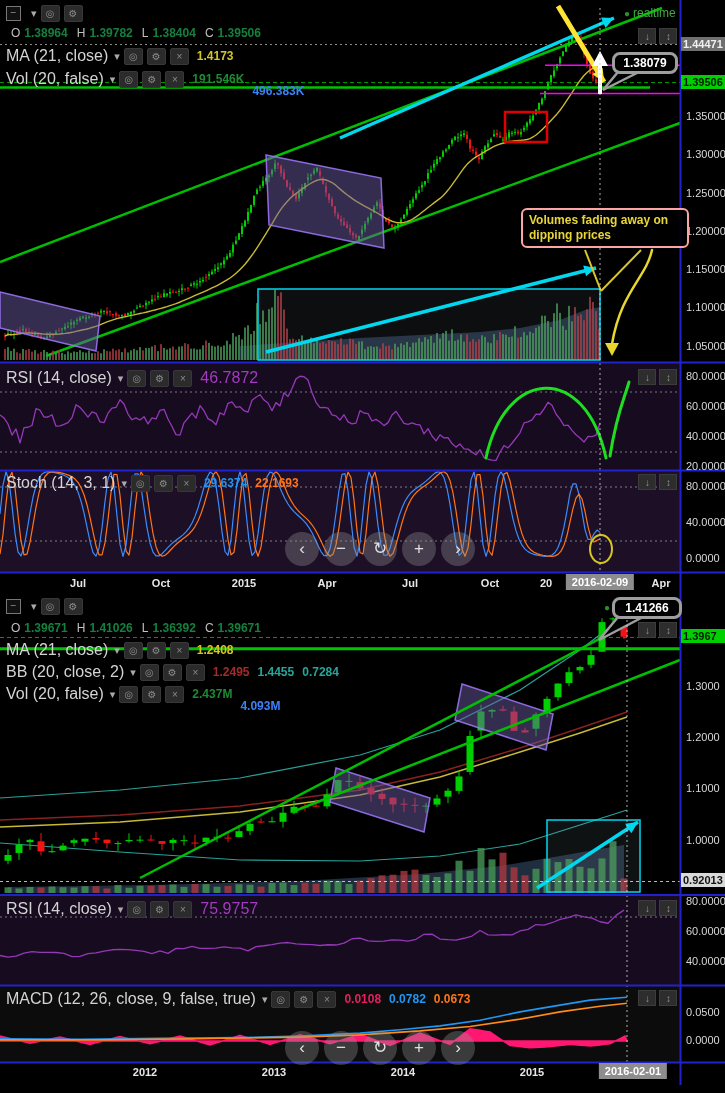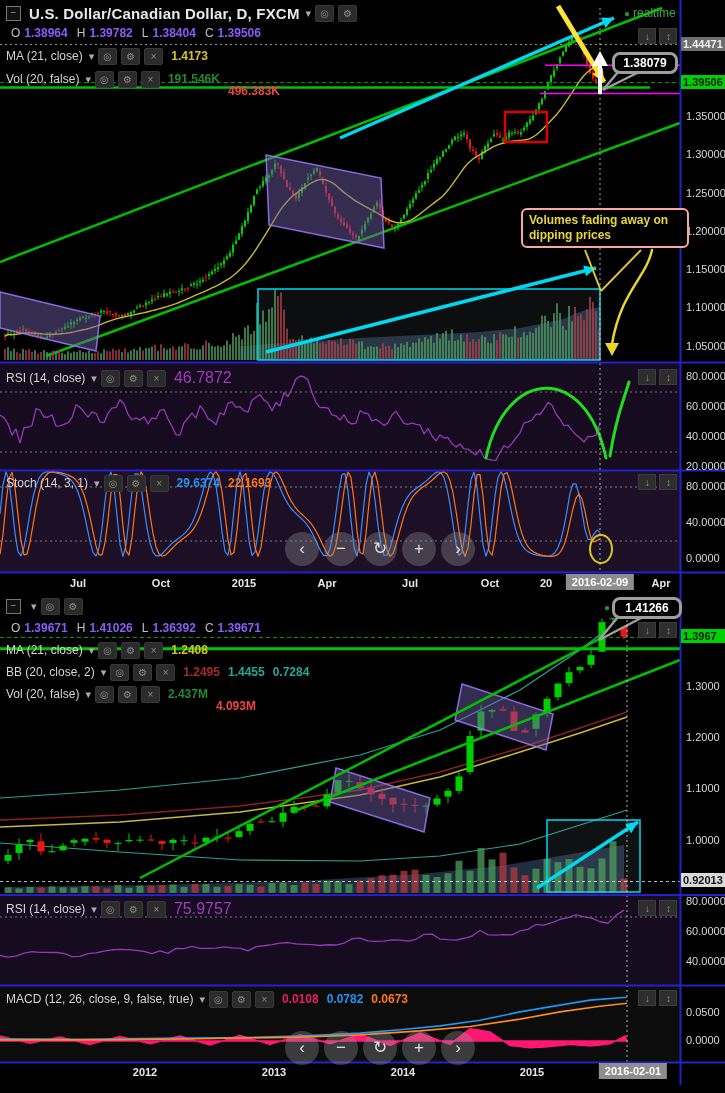--- a/index.html
+++ b/index.html
@@ -7,26 +7,26 @@
         font-family:"Liberation Sans","DejaVu Sans",sans-serif;}
   #cv{position:absolute;left:0;top:0;z-index:1;}
   .hdr{position:absolute;left:6px;z-index:4;white-space:nowrap;}
   .hdr-row{display:flex;align-items:center;height:20px;gap:4px;}
   .ttl{color:#e8e8e8;font-size:15px;font-weight:bold;letter-spacing:.2px;}
   .caret{color:#aaa;font-size:11px;margin-left:2px;}
   .collapse{display:inline-flex;align-items:center;justify-content:center;width:13px;height:13px;
             border:1px solid #777;color:#999;font-size:10px;line-height:10px;margin-right:4px;background:#111;}
   .ibtn{display:inline-flex;align-items:center;justify-content:center;width:17px;height:15px;
         background:#2b2b2b;color:#8a8a8a;font-size:10px;border:1px solid #383838;border-radius:2px;cursor:pointer;}
-  .lab{color:#d4d4d4;font-size:12px;}
+  .lab{color:#d4d4d4;font-size:16px;}
   .olab{color:#c0c0c0;font-size:12px;margin-left:5px;}
-  .oval{color:#8b5cf6;font-size:12px;font-weight:bold;}
+  .oval{color:#15803d;font-size:12px;font-weight:bold;}
   .v-yellow{color:#d6c520;font-size:12px;font-weight:bold;margin-left:4px;}
   .v-dgreen{color:#1f8a33;font-size:12px;font-weight:bold;margin-left:4px;}
-  .v-blue{color:#ef4444;font-size:12px;font-weight:bold;margin-left:4px;margin-top:24px;}
+  .v-blue{color:#3b82f6;font-size:12px;font-weight:bold;margin-left:4px;margin-top:24px;}
   .v-red{color:#a52a2a;font-size:12px;font-weight:bold;margin-left:4px;}
   .v-teal{color:#26a69a;font-size:12px;font-weight:bold;margin-left:4px;}
   .v-purple{color:#a23bbf;font-size:16px;font-weight:normal;margin-left:4px;}
   .v-pink{color:#e91e63;font-size:12px;font-weight:bold;margin-left:4px;}
   .v-orange{color:#ff7518;font-size:12px;font-weight:bold;margin-left:4px;}
   .v-bblue{color:#2196f3;font-size:12px;font-weight:bold;margin-left:4px;}
   .realtime{position:absolute;z-index:3;color:#3faa3f;font-size:12px;}
   .realtime .dot{color:#2e8b2e;font-size:10px;margin-right:3px;}
   .tick{position:absolute;left:686px;color:#d8d8d8;font-size:11px;z-index:3;}
   .tag{position:absolute;left:681px;width:44px;font-size:11px;font-weight:bold;text-align:left;
@@ -886,21 +886,20 @@
       <line x1="0" y1="572.5" x2="725" y2="572.5" stroke="#2222cc" stroke-width="2"></line>
       <line x1="0" y1="895" x2="725" y2="895" stroke="#2222cc" stroke-width="2"></line>
       <line x1="0" y1="985.5" x2="725" y2="985.5" stroke="#2222cc" stroke-width="2"></line>
       <line x1="0" y1="1062.5" x2="725" y2="1062.5" stroke="#2222cc" stroke-width="2"></line>
       <line x1="680.5" y1="0" x2="680.5" y2="1085" stroke="#2222cc" stroke-width="2"></line>
     </svg>
 
   <div class="hdr" style="top:3px;">
     <div class="hdr-row">
       <span class="collapse">−</span>
-      <span class="ttl">U.S. Dollar/Canadian Dollar, D, FXCM</span>
       <span class="caret">▾</span>
       <span class="ibtn">◎</span>
       <span class="ibtn">⚙</span>
     </div>
     <div class="hdr-row">
       <span class="olab">O</span>
       <span class="oval">1.38964</span>
       <span class="olab">H</span>
       <span class="oval">1.39782</span>
       <span class="olab">L</span>

